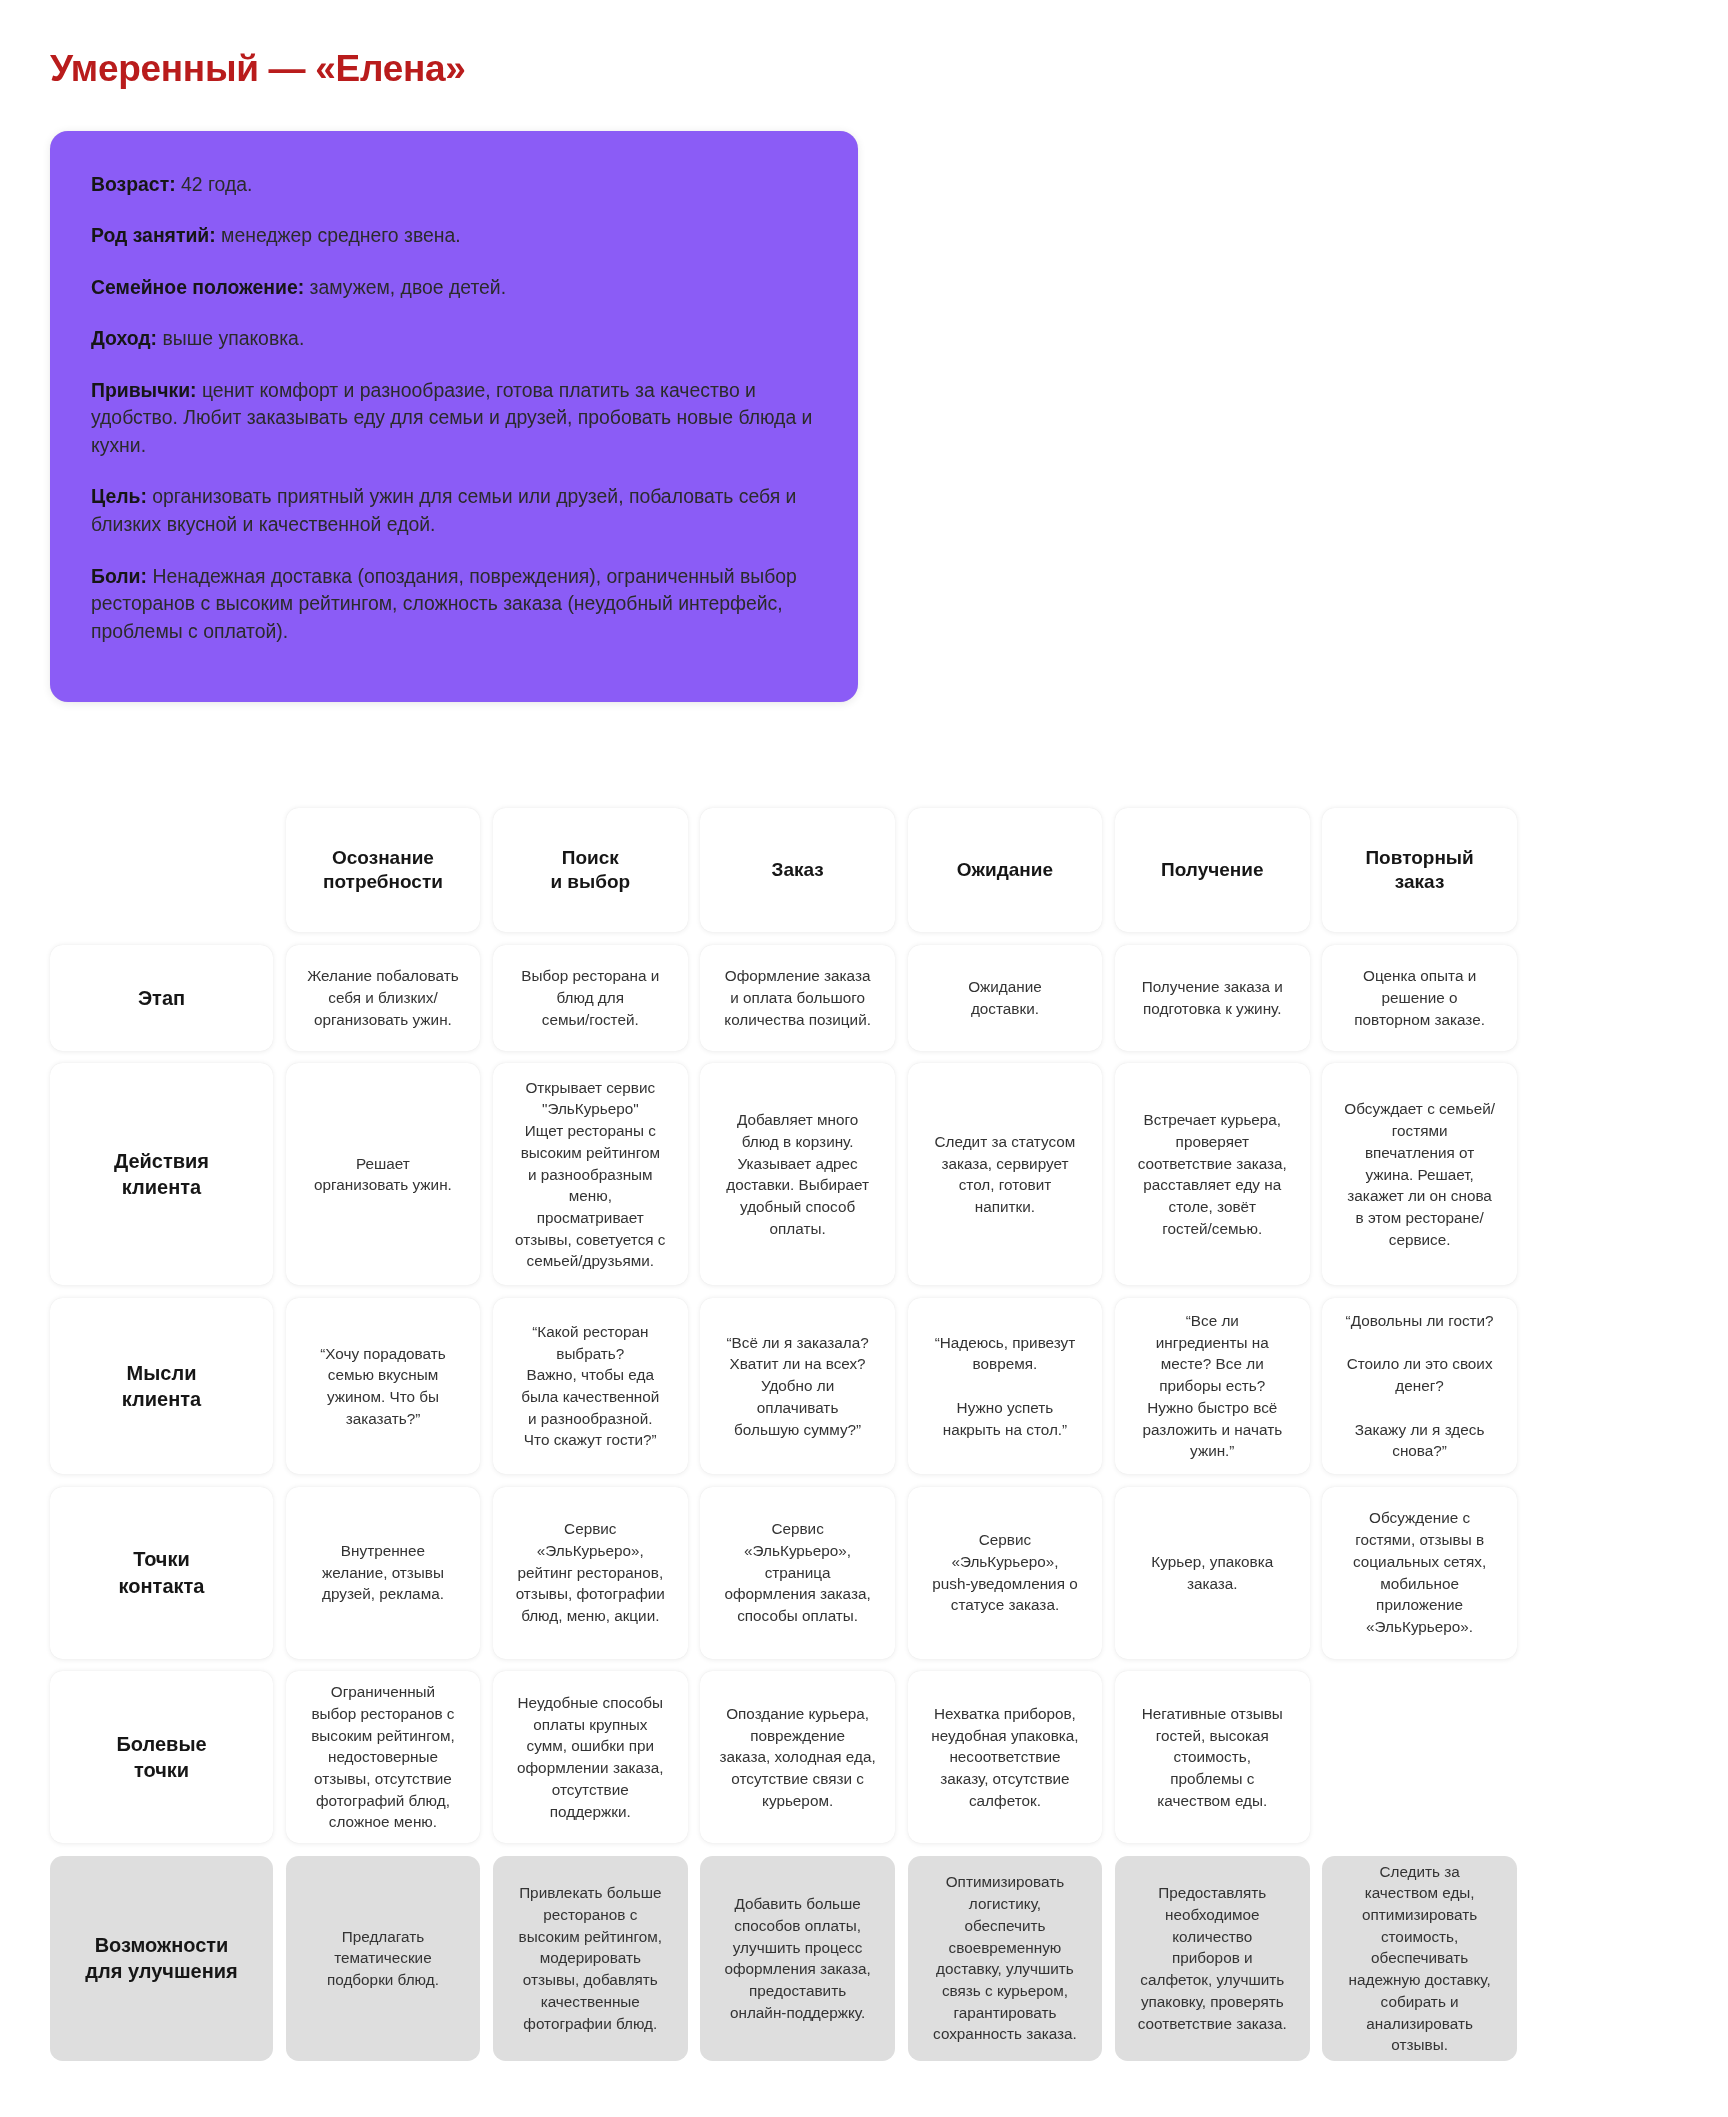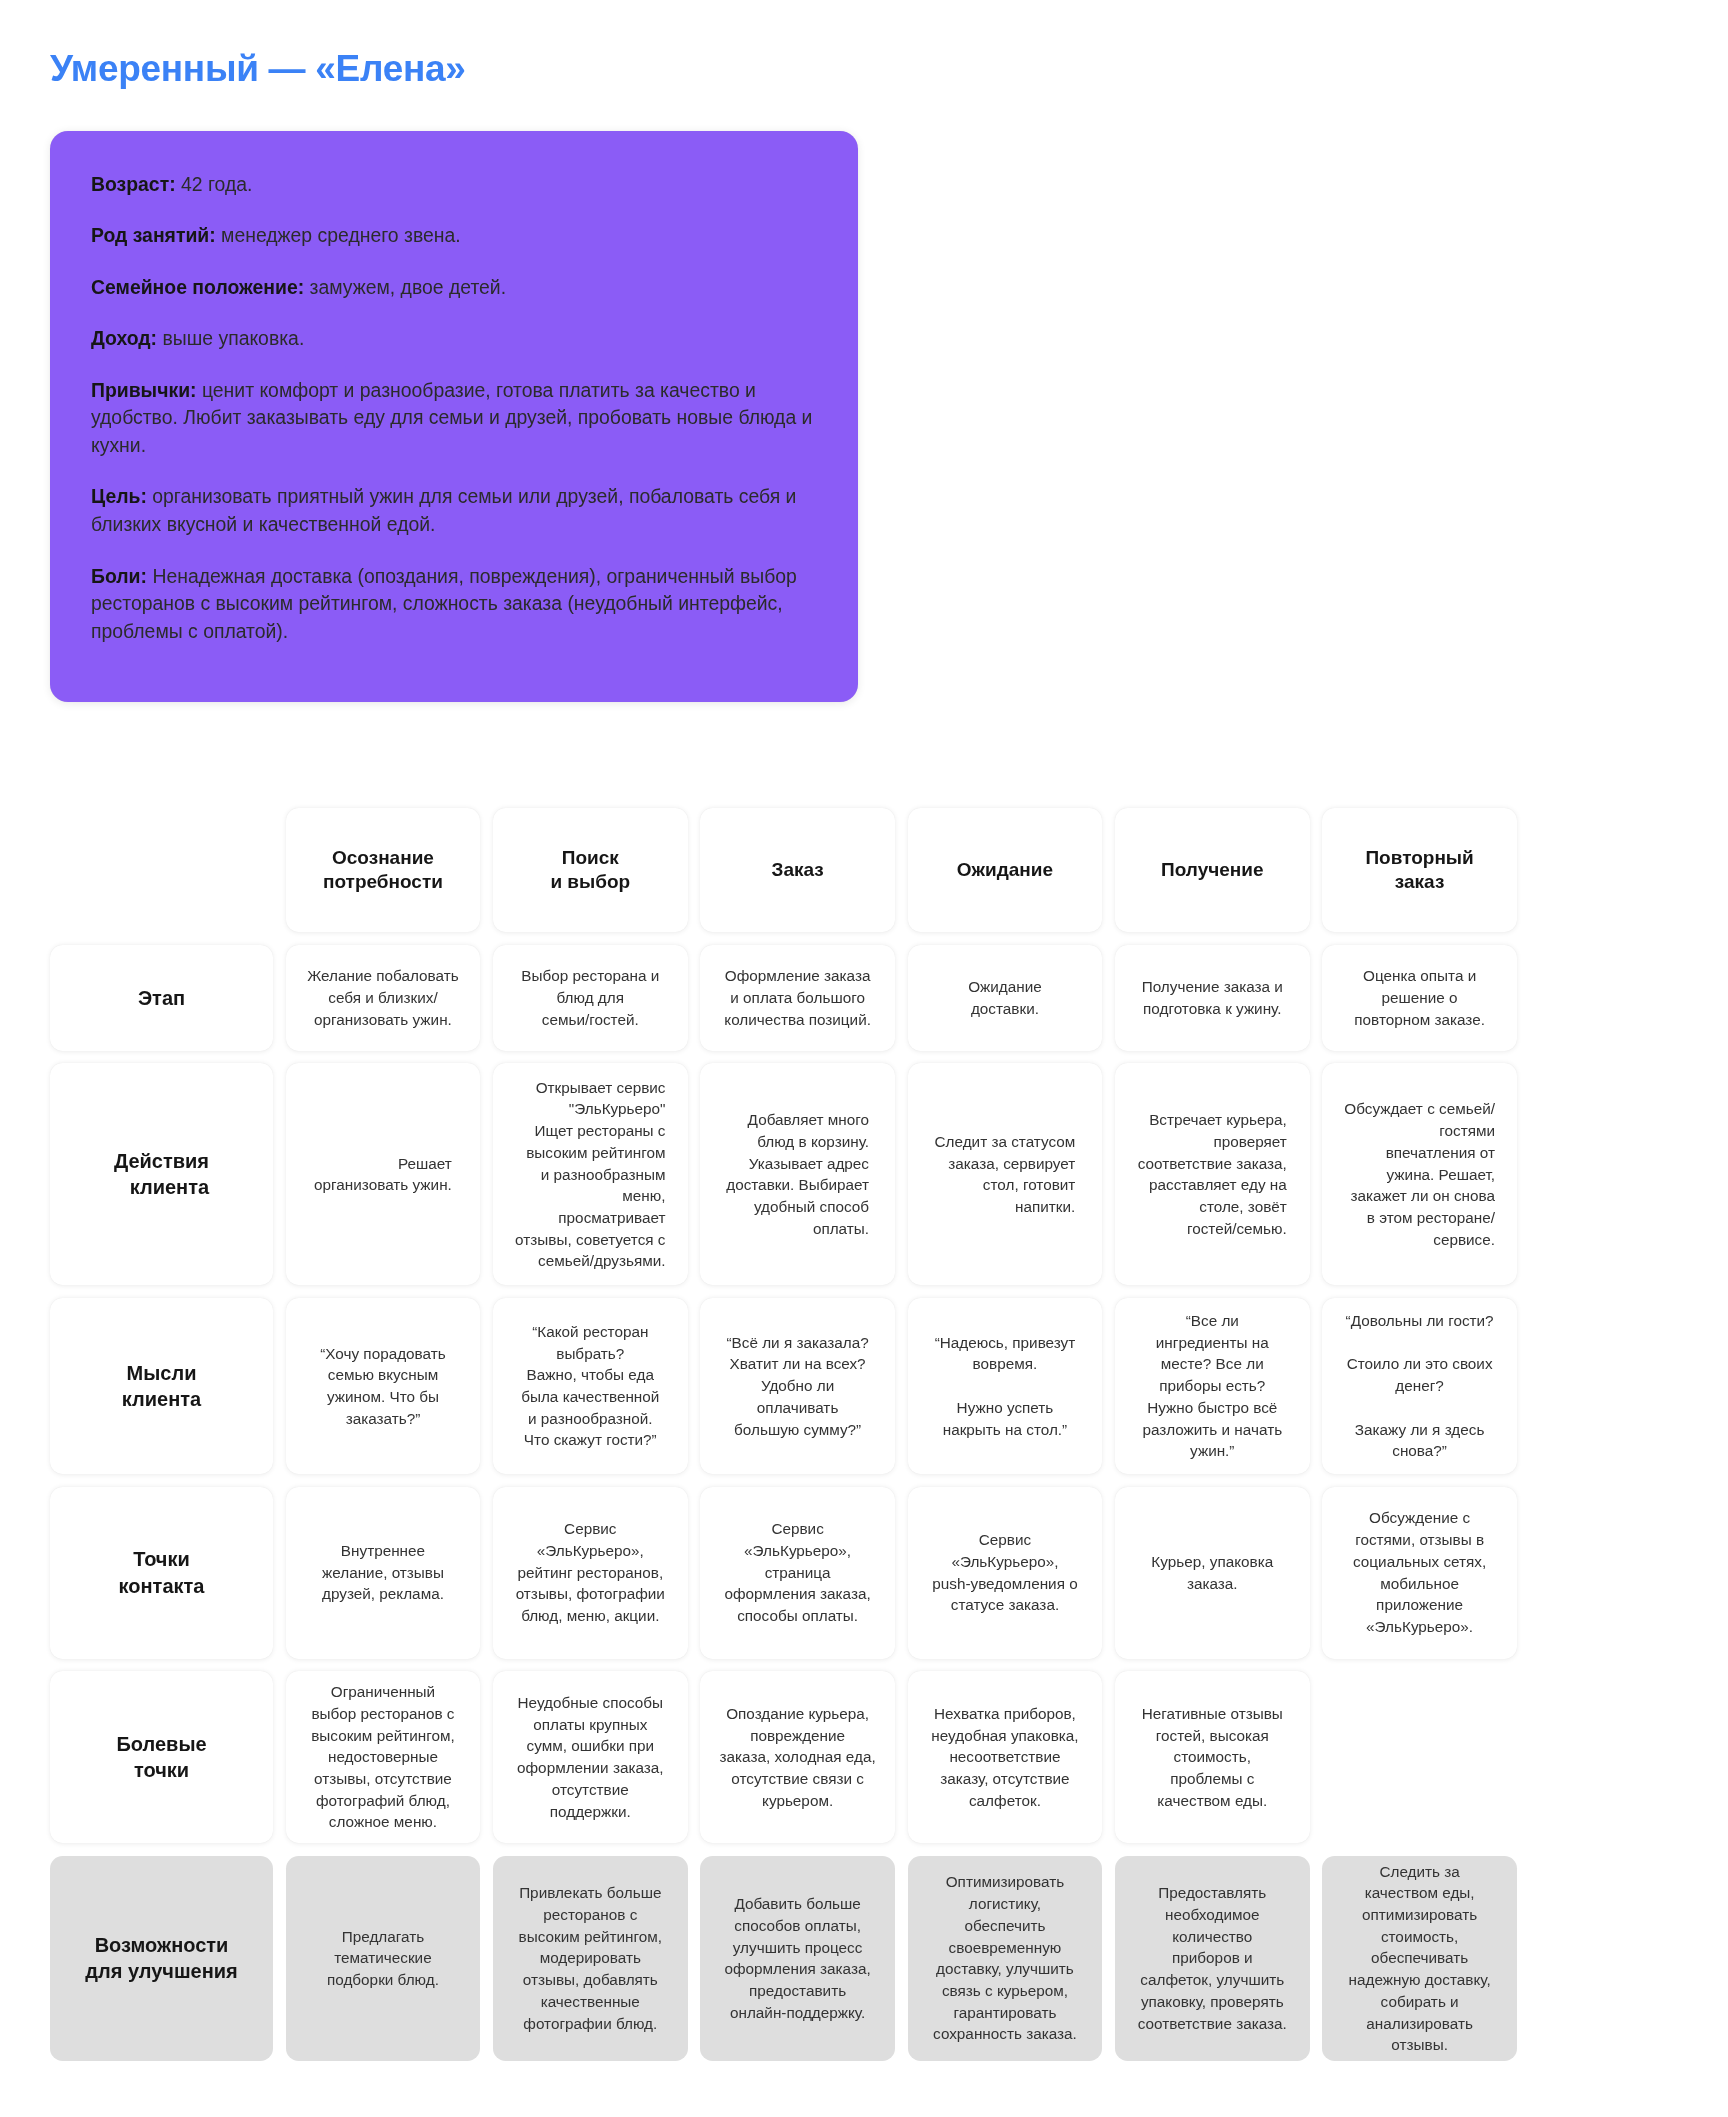--- a/index.html
+++ b/index.html
@@ -25,21 +25,21 @@
   }
 
   
   .page-title {
     margin: 0;
     padding: 47px 0 0 50px;
     font-size: 37px;
     line-height: 1.18;
     font-weight: 700;
     letter-spacing: -0.3px;
-    color: #3b82f6;
+    color: #b91c1c;
   }
 
   
   .persona-card {
     margin: 40px 0 0 50px;
     width: 808px;
     box-sizing: border-box;
     background: #8b5cf6;
     border-radius: 18px;
     box-shadow: 0 1.8px 9px rgba(0,0,0,0.085), 0 0 0.9px rgba(0,0,0,0.10);
@@ -104,21 +104,21 @@
   
   .cell.rowlabel {
     font-size: 20px;
     font-weight: 700;
     color: #161616;
     line-height: 1.32;
   }
 
   
   .r-etap .cell       { height: 106px; }
-  .r-actions .cell    { height: 222px; text-align: right; }
+  .r-actions .cell    { height: 222px; }
   .r-thoughts .cell   { height: 176px; }
   .r-touch .cell      { height: 172px; }
   .r-pains .cell      { height: 172px; }
   .r-opps .cell       { height: 205px; }
 
   
   .r-opps .cell {
     background: #dedede;
     box-shadow: none;
   }

